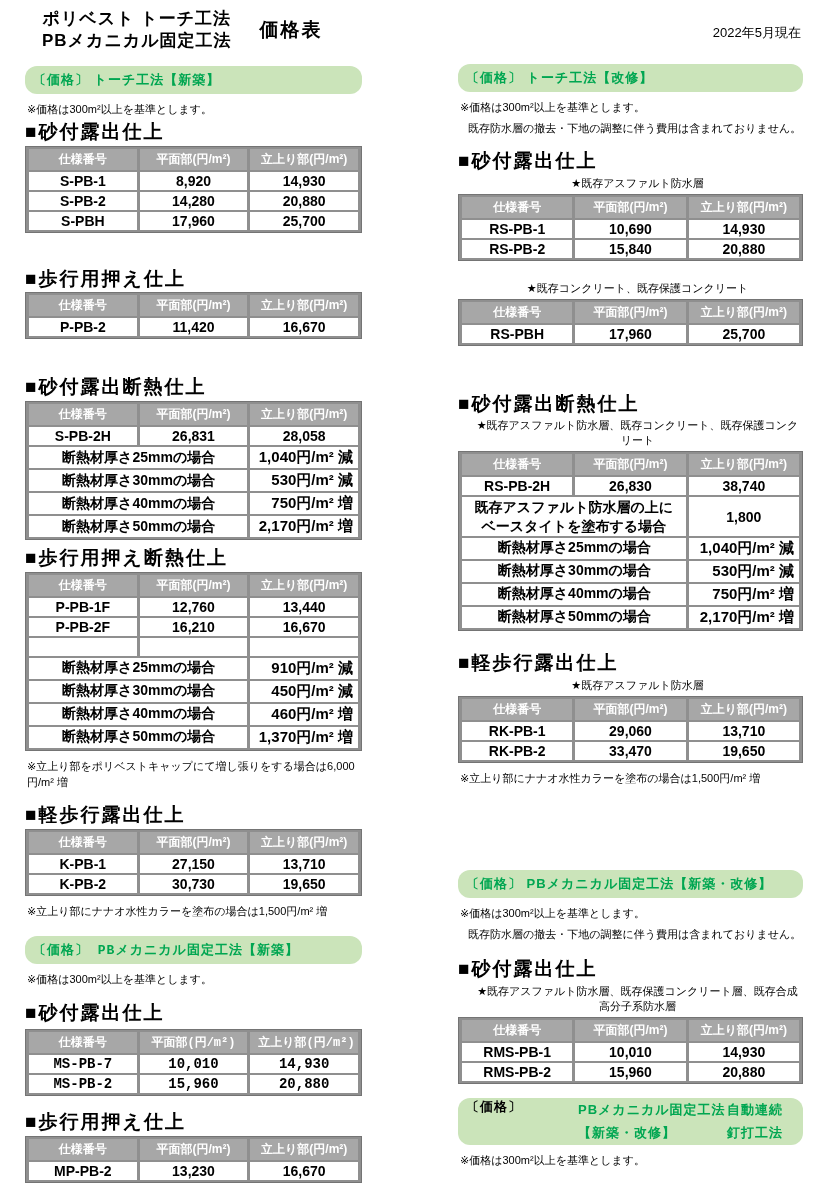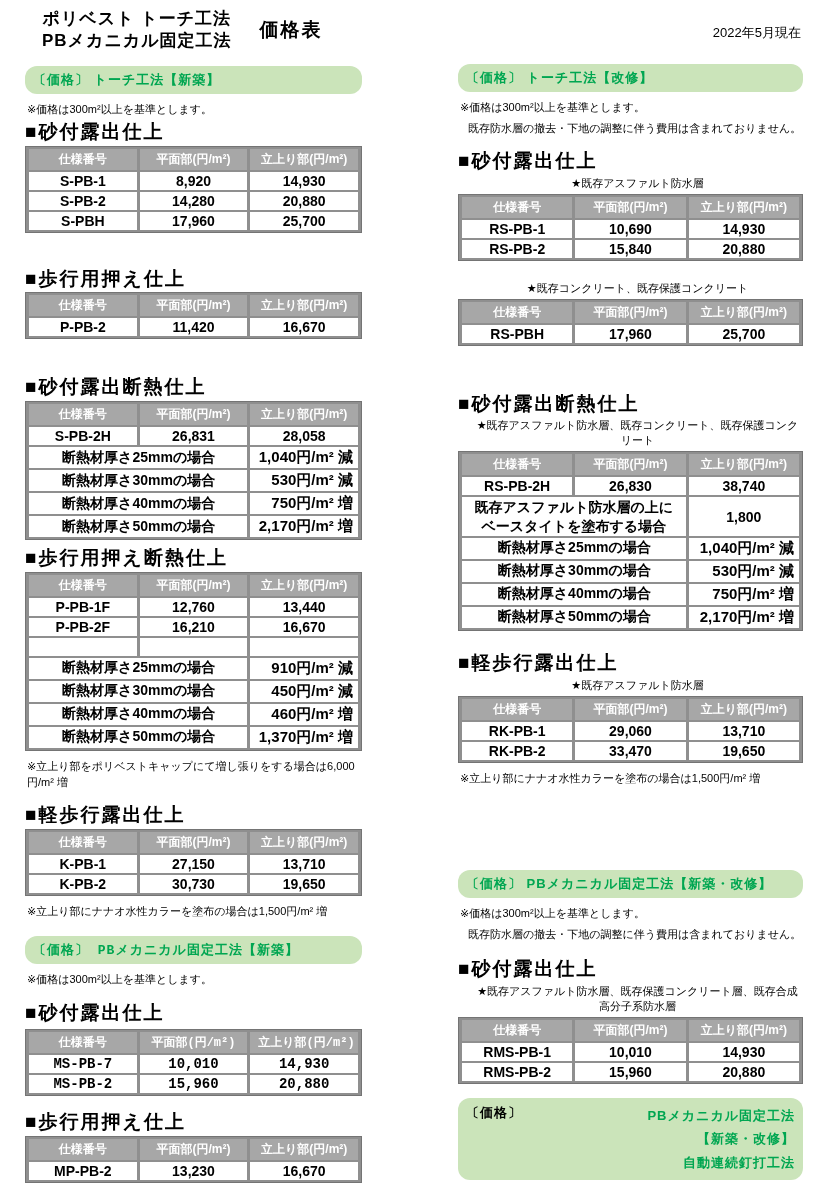--- a/index.html
+++ b/index.html
@@ -21,23 +21,23 @@
 
   
   .col{position:absolute;}
   .col-left{left:25px;top:66px;width:337px;}
   .col-right{left:458px;top:24px;width:345px;}
   .date{font-size:13px;text-align:right;margin:0 2px 24px 0;height:16px;}
 
   
   .banner{background:var(--banner-bg);color:var(--banner-text);font-weight:bold;font-size:13px;
           padding:5px 8px;letter-spacing:1px;border-radius:12px;}
-  .banner-2line{display:flex;align-items:flex-start;padding:6px 8px;gap:22px;}
+  .banner-2line{display:flex;align-items:flex-start;padding:0 8px;gap:22px;}
   .b-label{color:#000;flex:0 0 auto;}
-  .b-lines{display:flex;flex-direction:column;color:var(--banner-text);margin-left:96px;line-height:1.8;text-align:right;}
+  .b-lines{display:flex;flex-direction:row;color:var(--banner-text);margin-left:34px;line-height:1.8;}
 
   
   .note{font-size:11px;margin:8px 0 0 2px;line-height:1.45;}
   .note-indent{margin-left:10px;margin-top:5px;}
   .star-note{font-size:11px;margin:3px 0 3px 14px;text-align:center;}
 
   
   .sec-h{font-size:19px;font-weight:bold;margin:0 0 2px 0;letter-spacing:2px;line-height:1.25;}
 
   

